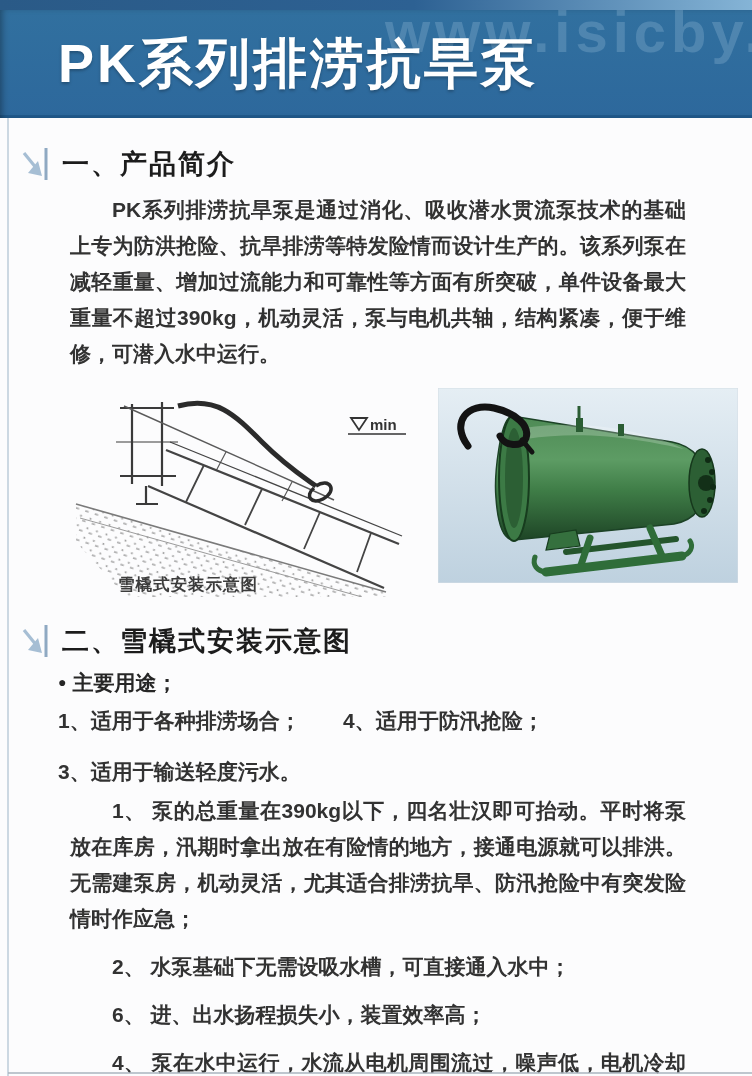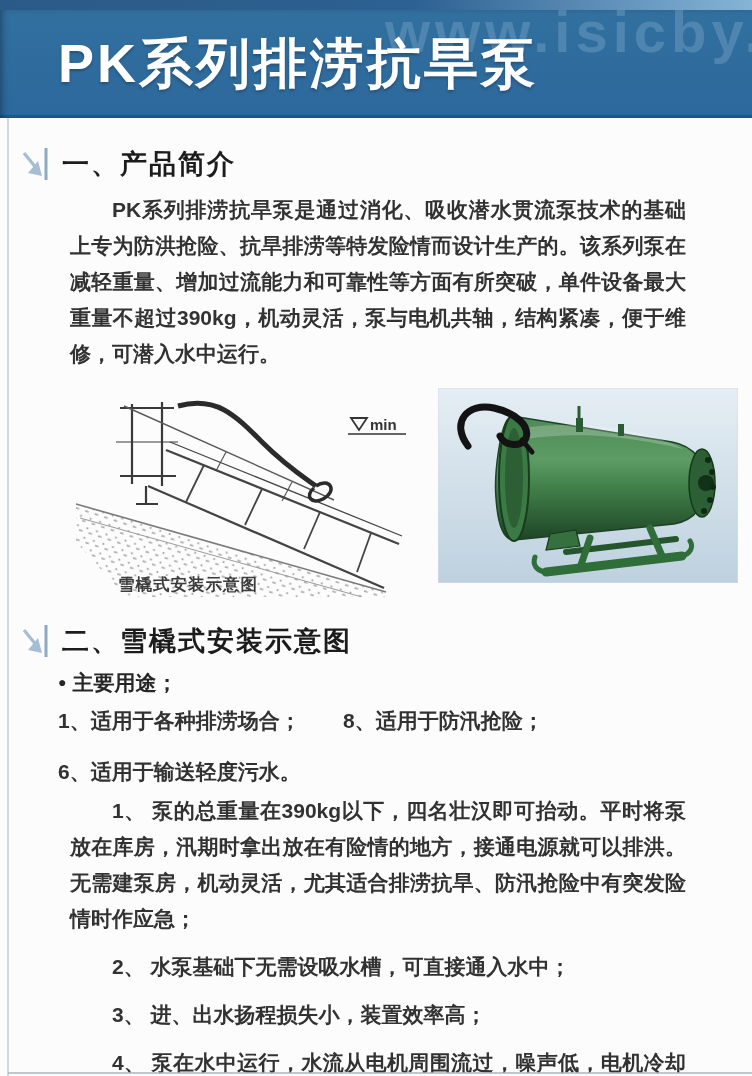--- a/index.html
+++ b/index.html
@@ -178,26 +178,26 @@
         </svg>
         <h2>二、雪橇式安装示意图</h2>
       </div>
 
       <div class="bullet-line">
         <span class="dot">●</span><span>主要用途；</span>
       </div>
 
       <div class="uses-grid">
         <span>1、适用于各种排涝场合；</span>
-        <span>8、适用于防汛抢险；</span>
-        <span>6、适用于输送轻度污水。</span>
+        <span>4、适用于防汛抢险；</span>
+        <span>3、适用于输送轻度污水。</span>
       </div>
 
 
       <p class="body indent feature">1、 泵的总重量在390kg以下，四名壮汉即可抬动。平时将泵放在库房，汛期时拿出放在有险情的地方，接通电源就可以排洪。无需建泵房，机动灵活，尤其适合排涝抗旱、防汛抢险中有突发险情时作应急；</p>
       <p class="body indent feature">2、 水泵基础下无需设吸水槽，可直接通入水中；</p>
-      <p class="body indent feature">3、 进、出水扬程损失小，装置效率高；</p>
+      <p class="body indent feature">6、 进、出水扬程损失小，装置效率高；</p>
       <p class="body indent feature">4、 泵在水中运行，水流从电机周围流过，噪声低，电机冷却条件好</p>
     </section>
   </main>
 
   <div class="bottom-rule"></div>
 </div>
 
 </body></html>

